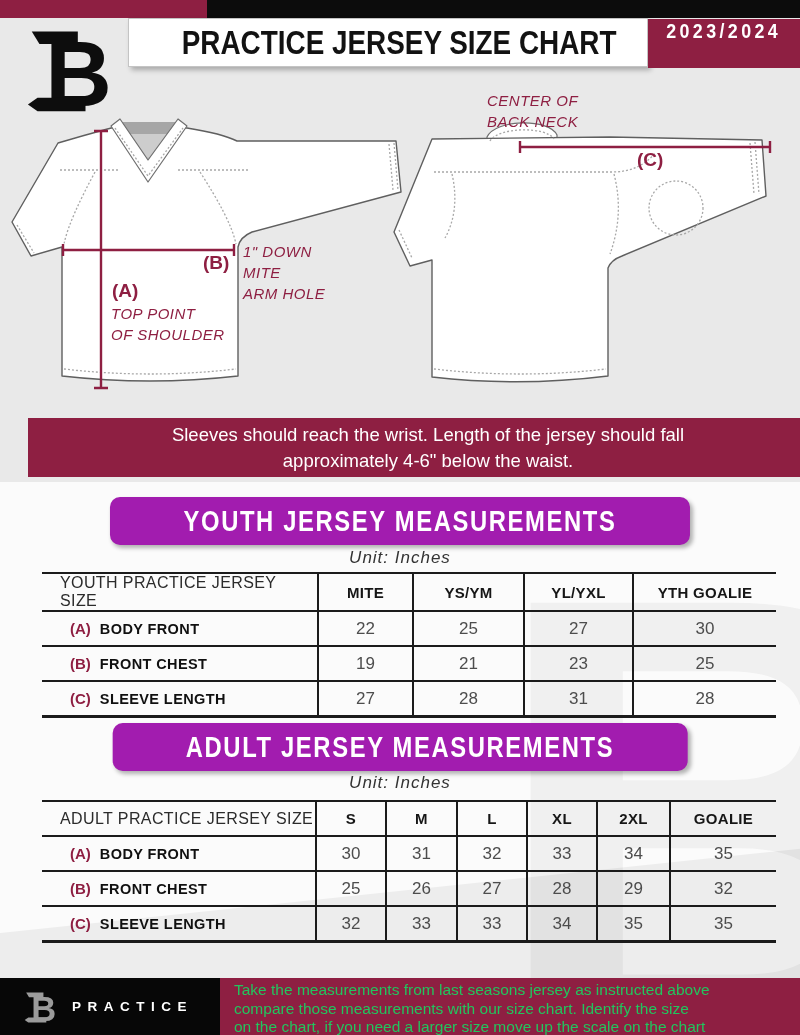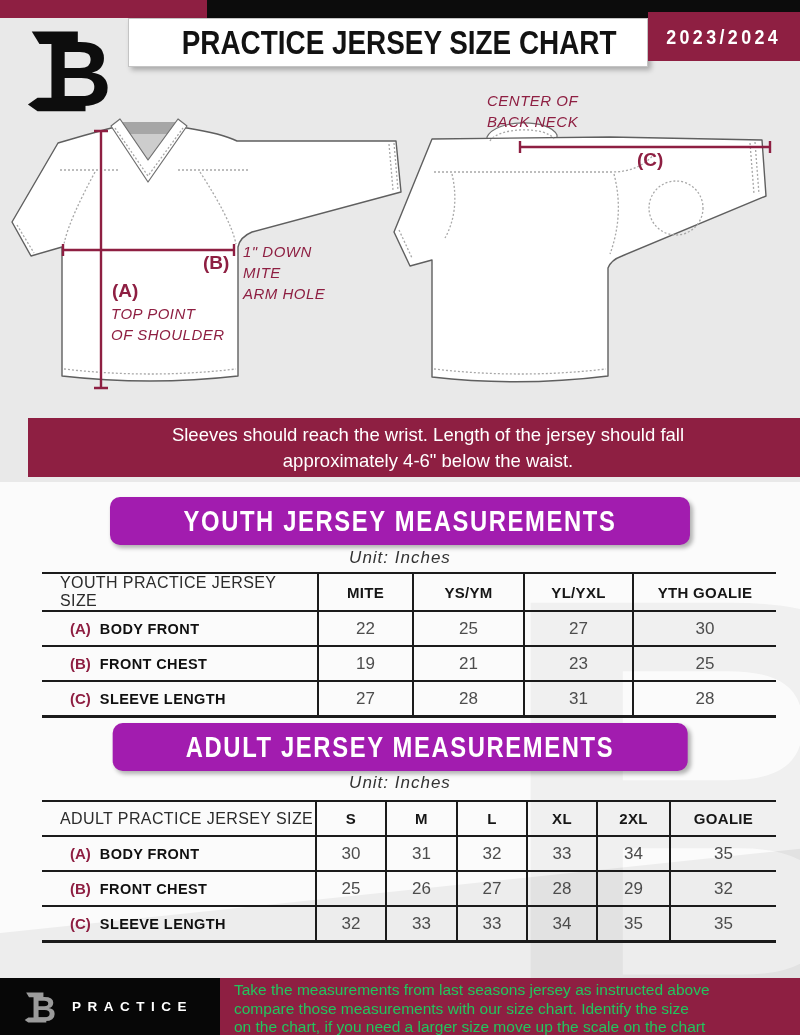--- a/index.html
+++ b/index.html
@@ -6,22 +6,22 @@
   .page{position:relative;width:800px;height:1035px;background:#e9e9e9;overflow:hidden;
         font-family:"Liberation Sans",sans-serif;}
 
   
   .topbar-left{position:absolute;left:0;top:0;width:207px;height:18px;background:#8e1f42;}
   .topbar-right{position:absolute;left:207px;top:0;width:593px;height:18px;background:#0c0c0c;}
   .title-box{position:absolute;left:128px;top:18px;width:520px;height:49px;background:#ffffff;
              border:1px solid #c4c4c4;box-shadow:3px 3px 5px rgba(0,0,0,0.28);
              display:flex;align-items:center;justify-content:center;box-sizing:border-box;padding-left:23px;}
   .title-box span{font-weight:bold;font-size:34px;color:#121212;white-space:nowrap;transform:scaleX(0.82);}
-  .season-box{position:absolute;left:648px;top:12px;width:152px;height:49px;background:#8e1f42;
-              display:flex;align-items:center;justify-content:center;}
+  .season-box{position:absolute;left:648px;top:19px;width:152px;height:49px;background:#8e1f42;
+              display:flex;align-items:flex-start;justify-content:center;}
   .season-box span{color:#fff;font-weight:bold;font-size:21px;letter-spacing:4px;white-space:nowrap;transform:scaleX(0.85);}
   .logo-header{position:absolute;left:26px;top:22px;width:96px;height:96px;color:#0d0d0d;}
 
   
   .diagram-svg{position:absolute;left:0;top:70px;width:800px;height:352px;}
   .jersey{fill:#ffffff;stroke:#5f5f5f;stroke-width:1.4;stroke-linejoin:round;}
   .stitch{fill:none;stroke:#a8a8a8;stroke-width:1.3;stroke-dasharray:2 2;}
   .mline{stroke:#8e1f42;stroke-width:2.4;fill:none;}
   .diag-label{position:absolute;color:#8e1f42;font-style:italic;font-size:15px;line-height:21px;letter-spacing:0.5px;white-space:nowrap;}
   .diag-key{position:absolute;color:#8e1f42;font-weight:bold;font-size:19px;white-space:nowrap;}

